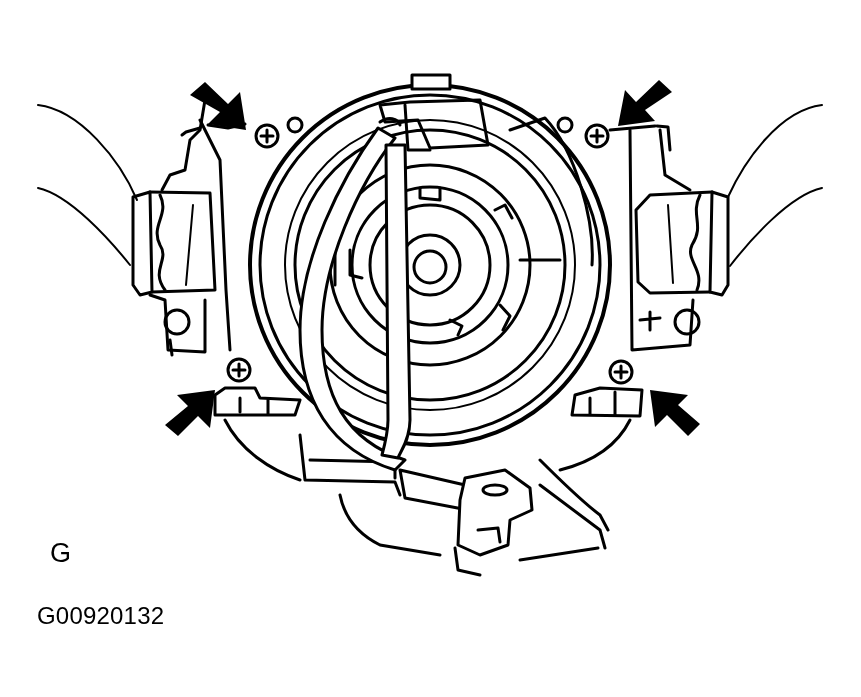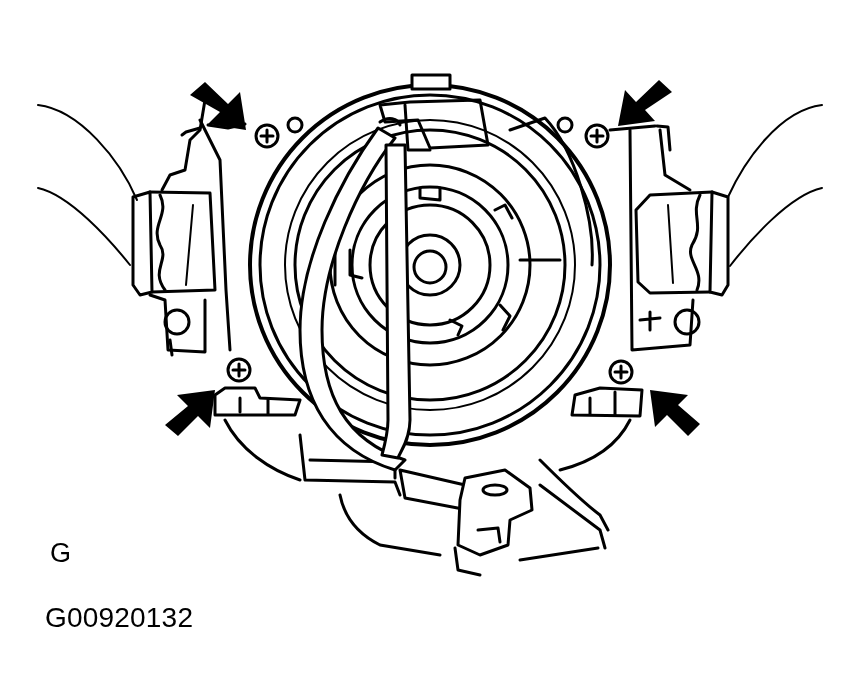--- a/index.html
+++ b/index.html
@@ -5,21 +5,21 @@
   html, body { margin: 0; padding: 0; background: #ffffff; }
   body { width: 861px; height: 697px; position: relative; overflow: hidden; }
   #figure { position: absolute; left: 0; top: 0; width: 861px; height: 697px; }
   .label {
     position: absolute;
     font-family: "Liberation Sans", "DejaVu Sans", sans-serif;
     color: #000;
     line-height: 1;
   }
   #view-label { left: 50px; top: 540px; font-size: 27px; }
-  #figure-code { left: 37px; top: 604px; font-size: 28px; letter-spacing: 0.2px; margin-left: 8px; }
+  #figure-code { left: 37px; top: 604px; font-size: 24px; letter-spacing: 0.2px; }
   svg .ln { fill: none; stroke: #000; stroke-width: 3; stroke-linecap: round; stroke-linejoin: round; }
   svg .thin { fill: none; stroke: #000; stroke-width: 2; stroke-linecap: round; stroke-linejoin: round; }
   svg .thick { fill: none; stroke: #000; stroke-width: 4; stroke-linecap: round; stroke-linejoin: round; }
   svg .wfill { fill: #fff; stroke: #000; stroke-width: 3; stroke-linejoin: round; }
   svg .blk { fill: #000; stroke: none; }
 </style>
 </head>
 <body>
 
 <svg id="figure" viewBox="0 0 861 697" xmlns="http://www.w3.org/2000/svg">

